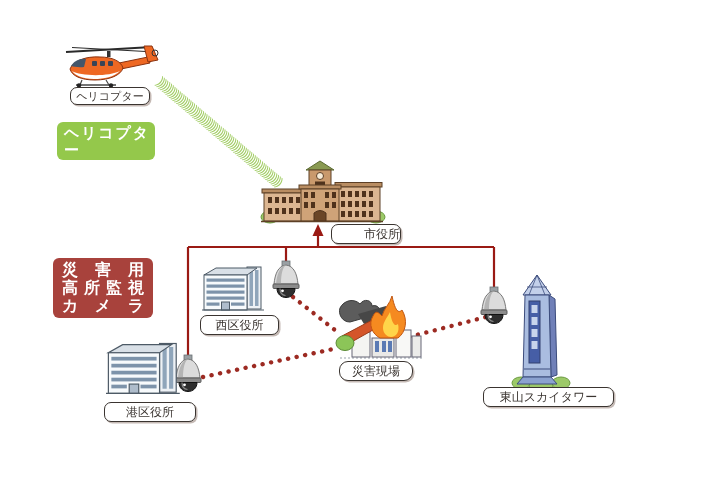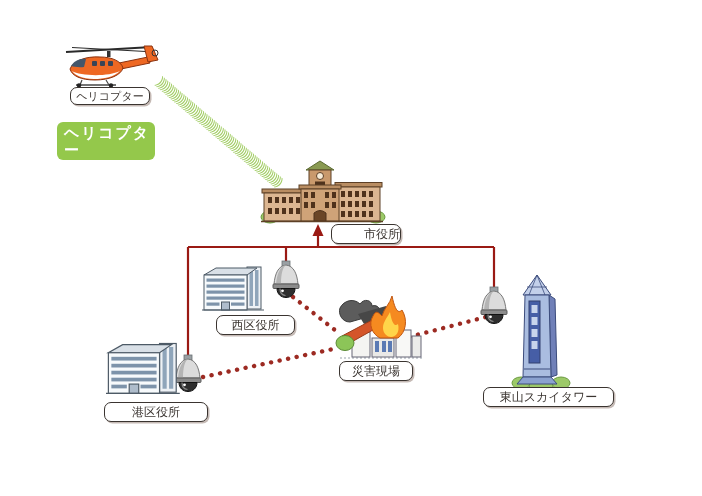--- a/index.html
+++ b/index.html
@@ -201,30 +201,35 @@
       <polygon points="12,102 40,102 46,109 6,109" fill="#8ba2d0" stroke="#3c4c7c"></polygon>
     </g>
   </svg>
 
   <div class="tag" style="left:70px;top:87px;width:80px;font-size:11px;line-height:14px;">
     <span>ヘリコプター</span>
   </div>
   <div class="tag" style="left:331px;top:224px;width:70px;padding-left:32px;">
     <span>市役所</span>
   </div>
-  <div class="tag" style="left:200px;top:315px;width:79px;margin-left:16px;">
+  <div class="tag" style="left:200px;top:315px;width:79px;">
     <span>西区役所</span>
   </div>
-  <div class="tag" style="left:339px;top:361px;width:74px;">
+  <div class="tag" style="left:339px;top:361px;width:74px;border-radius:9px;">
     <span>災害現場</span>
   </div>
-  <div class="tag" style="left:104px;top:402px;width:104px;">
+  <div class="tag" style="left:104px;top:402px;width:92px;">
     <span>港区役所</span>
   </div>
   <div class="tag" style="left:483px;top:387px;width:131px;">
     <span>東山スカイタワー</span>
   </div>
 
   <div class="badge badge-green">
     <div>ヘリコプター</div>
   </div>
+  <div class="badge badge-red">
+    <div>災害用</div>
+    <div>高所監視</div>
+    <div>カメラ</div>
+  </div>
 
 </div>
 
 </body></html>

